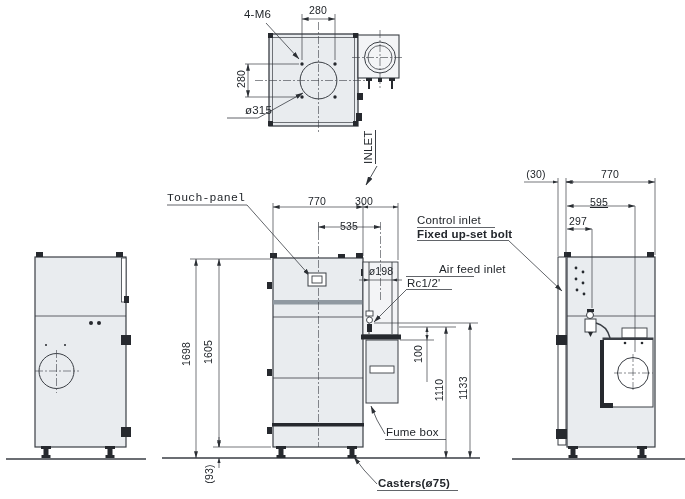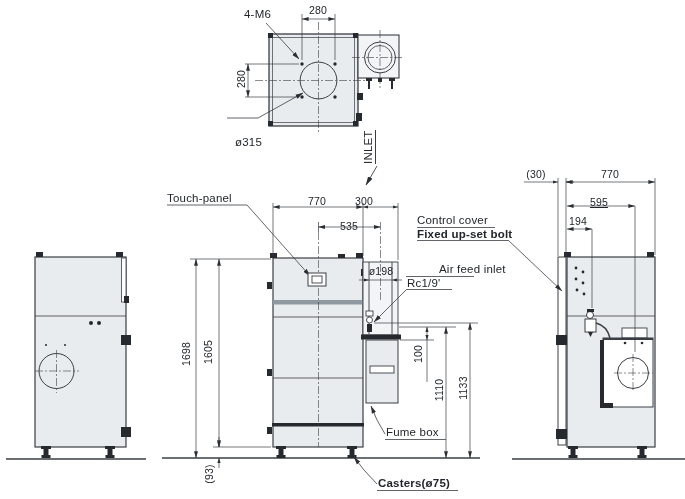--- a/index.html
+++ b/index.html
@@ -271,40 +271,40 @@
     <g stroke-width="0.8">
       <line x1="417" y1="227.5" x2="495" y2="227.5"></line>
       <line x1="417" y1="240.5" x2="508" y2="240.5"></line>
     </g>
   </g>
 </svg>
 
 <span class="txt dim ctr" style="left:318px;top:4px;">280</span>
 <span class="txt dim rot" style="left:241px;top:79px;">280</span>
 <span class="txt lbl" style="left:244px;top:8px;text-align:center;">4-M6</span>
-<span class="txt lbl" style="left:235px;top:104px;margin-top:32px;">ø315</span>
+<span class="txt lbl" style="left:245px;top:104px;">ø315</span>
 <span class="txt lbl inlet-rot" style="left:362px;top:164px;">INLET</span>
 
 <span class="txt dim ctr" style="left:317px;top:195px;">770</span>
 <span class="txt dim ctr" style="left:364px;top:195px;">300</span>
 <span class="txt dim ctr" style="left:349px;top:220px;">535</span>
 <span class="txt dim ctr" style="left:381px;top:265px;">ø198</span>
 <span class="txt dim rot" style="left:186px;top:354px;">1698</span>
 <span class="txt dim rot" style="left:208px;top:352px;">1605</span>
 <span class="txt dim rot" style="left:209px;top:474px;">(93)</span>
 <span class="txt dim rot" style="left:418px;top:354px;">100</span>
 <span class="txt dim rot" style="left:439px;top:390px;">1110</span>
 <span class="txt dim rot" style="left:463px;top:388px;">1133</span>
 
-<span class="txt lbl" style="left:167px;top:192px;">Touch-panel</span>
+<span class="txt lbl" style="left:167px;top:192px;font-family:Liberation Mono, monospace;">Touch-panel</span>
 <span class="txt lbl" style="left:407px;top:263px;margin-left:32px;">Air feed inlet</span>
-<span class="txt lbl" style="left:407px;top:277px;">Rc1/9'</span>
+<span class="txt lbl" style="left:407px;top:277px;">Rc1/2'</span>
 <span class="txt lbl" style="left:386px;top:426px;">Fume box</span>
 <span class="txt lbl" style="left:378px;top:477px;font-weight:bold;">Casters(ø75)</span>
 
 <span class="txt dim ctr" style="left:536px;top:168px;">(30)</span>
 <span class="txt dim ctr" style="left:610px;top:168px;">770</span>
 <span class="txt dim ctr" style="left:599px;top:196px;text-decoration:underline;">595</span>
-<span class="txt dim ctr" style="left:578px;top:215px;">194</span>
-<span class="txt lbl" style="left:417px;top:214px;">Control cover</span>
+<span class="txt dim ctr" style="left:578px;top:215px;">297</span>
+<span class="txt lbl" style="left:417px;top:214px;">Control inlet</span>
 <span class="txt lbl" style="left:417px;top:228px;font-weight:bold;">Fixed up-set bolt</span>
 
 </div>
 
 </body></html>

